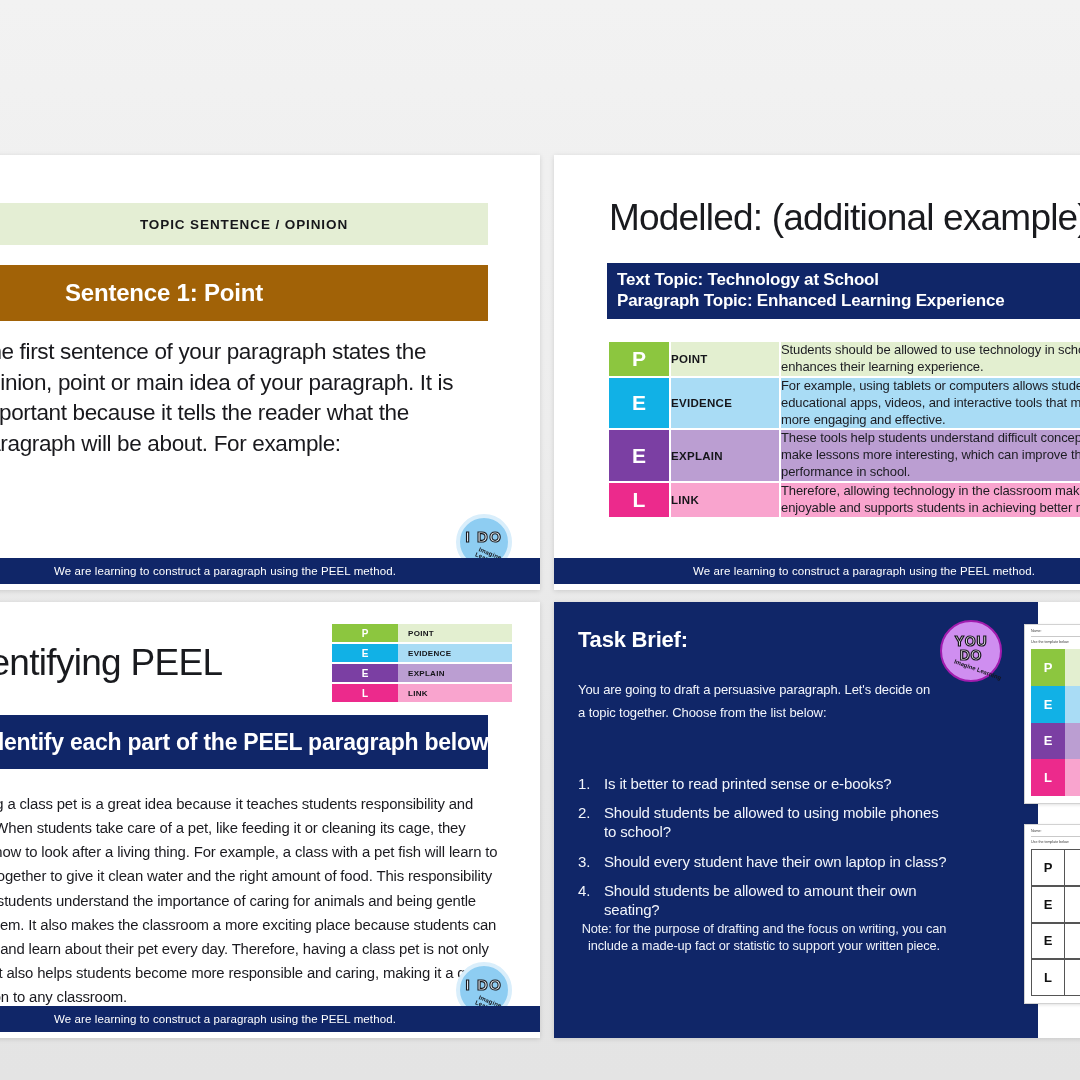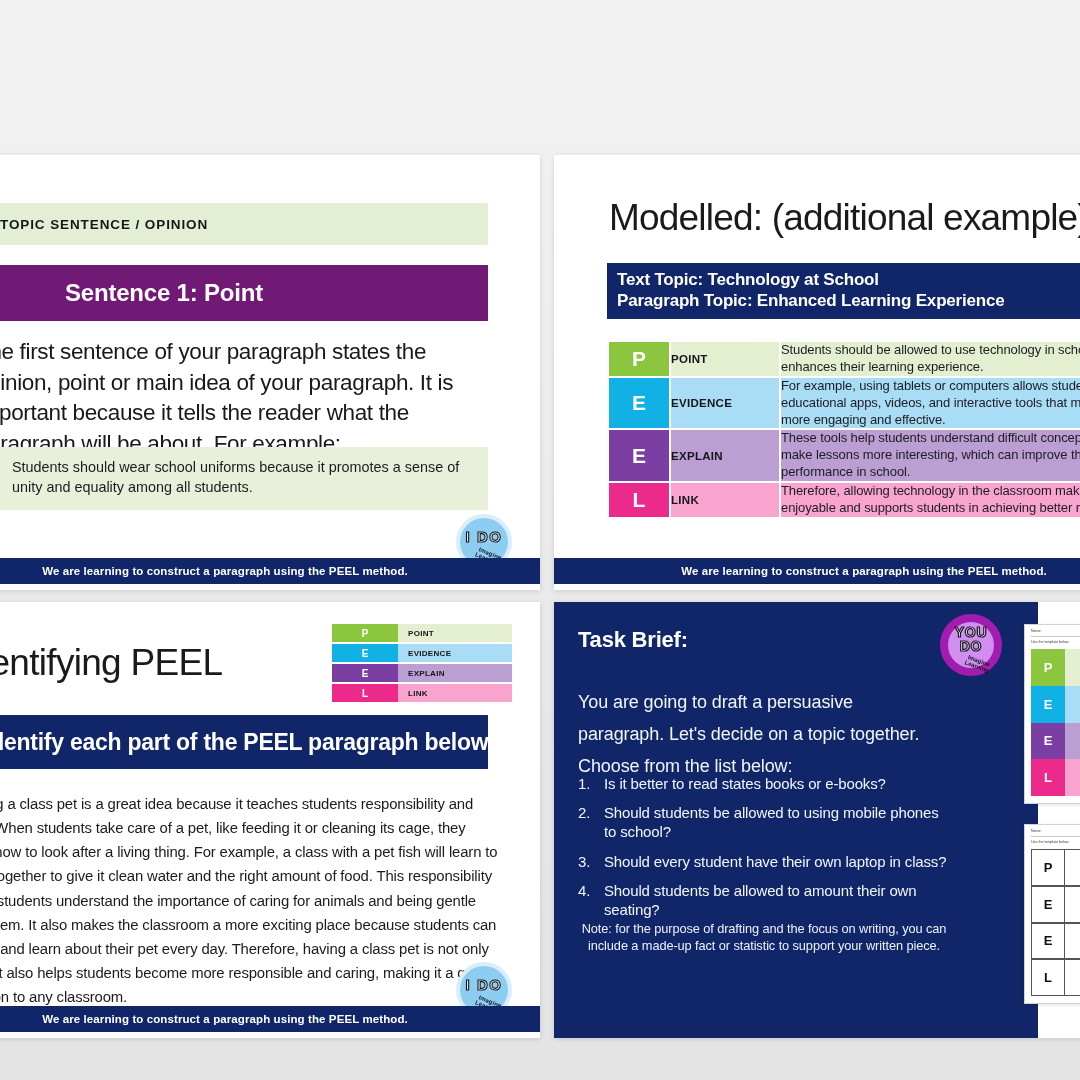--- a/index.html
+++ b/index.html
@@ -29,35 +29,35 @@
   
   #slide-br { left: 554px; top: 602px; width: 620px; height: 436px; }
 
   
   .footer-bar {
     position: absolute; left: 0; right: 0; bottom: 6px;
     height: 26px; background: #102668;
     display: flex; align-items: center; justify-content: center;
   }
   .footer-bar span {
-    color: #ffffff; font-size: 11.5px; font-weight: bold;
+    color: #ffffff; font-size: 11.5px; font-weight: normal;
     letter-spacing: 0.1px; white-space: nowrap;
   }
 
   
   .tl-topic {
     position: absolute; left: 90px; top: 48px; width: 488px; height: 42px;
-    background: #e4eed4; display: flex; align-items: center; 
+    background: #e4eed4; display: flex; align-items: center; justify-content: center;
   }
   .tl-topic span {
     font-size: 13.5px; font-weight: bold; letter-spacing: 0.9px; color: #17171b;
   }
   .tl-banner {
     position: absolute; left: 90px; top: 110px; width: 488px; height: 56px;
-    background: #701a75; display: flex; align-items: center;
+    background: #a16207; display: flex; align-items: center;
   }
   .tl-banner span {
     color: #fff; font-size: 24px; font-weight: bold; padding-left: 65px;
     letter-spacing: -0.2px;
   }
   .tl-body {
     position: absolute; left: 66px; top: 182px; width: 514px;
     font-size: 22.5px; line-height: 1.36; color: #19191d;
     letter-spacing: -0.35px;
   }
@@ -85,22 +85,22 @@
     -webkit-text-stroke: 1.1px #17171b;
     line-height: 1;
   }
   .badge-ido .b-l2 {
     font-size: 6px; font-weight: bold; color: #15151a;
     transform: rotate(22deg) translate(7px,4px);
     letter-spacing: 0.2px;
   }
   .badge-youdo {
     width: 62px; height: 62px; background: #cf8ef0;
-    border: 8px solid #a21caf;
-    right: 36px; top: 12px;
+    border: 2px solid #a21caf;
+    right: 36px; top: 18px;
   }
   .badge-youdo .b-l1, .badge-youdo .b-l2 {
     font-size: 14px; font-weight: bold; color: #fbf4ff;
     -webkit-text-stroke: 1.2px #17171b;
     line-height: 1.02; letter-spacing: 0.8px;
   }
   .badge-youdo .b-l3 {
     font-size: 6px; font-weight: bold; color: #15151a;
     transform: rotate(20deg) translate(8px,2px);
   }
@@ -187,22 +187,22 @@
   
   .br-panel {
     position: absolute; left: 0; top: 0; width: 484px; height: 100%;
     background: #102668;
   }
   .br-h {
     position: absolute; left: 24px; top: 25px;
     color: #ffffff; font-size: 22px; font-weight: bold; letter-spacing: -0.2px;
   }
   .br-intro {
-    position: absolute; left: 24px; top: 84px; width: 362px;
-    color: #f2f5fb; font-size: 18px; line-height: 1.78; letter-spacing: -0.1px;
+    position: absolute; left: 24px; top: 76px; width: 362px;
+    color: #f2f5fb; font-size: 13px; line-height: 1.78; letter-spacing: -0.1px;
   }
   .br-list {
     position: absolute; left: 24px; top: 172px; width: 370px;
     color: #f2f5fb; font-size: 15px; line-height: 1.28;
     list-style: none;
   }
   .br-list li {
     display: flex; margin-bottom: 10px; letter-spacing: -0.15px;
   }
   .br-list .num { width: 26px; flex: none; }
@@ -247,21 +247,20 @@
 <body>
 
 <div class="slide" id="slide-tl">
   <div class="tl-topic">
     <span>TOPIC SENTENCE / OPINION</span>
   </div>
   <div class="tl-banner">
     <span>Sentence 1: Point</span>
   </div>
   <div class="tl-body">The first sentence of your paragraph states the opinion, point or main idea of your paragraph. It is important because it tells the reader what the paragraph will be about. For example:</div>
-  <div class="tl-example">Students should wear school uniforms because it promotes a sense of unity and equality among all students.</div>
 
   <div class="badge badge-ido">
     <div class="b-l1">I DO</div>
     <div class="b-l2">Imagine Learning</div>
   </div>
 
   <div class="footer-bar">
     <span>We are learning to construct a paragraph using the PEEL method.</span>
   </div>
 </div>
@@ -350,21 +349,21 @@
       <div class="b-l1">YOU</div>
       <div class="b-l2">DO</div>
       <div class="b-l3">Imagine Learning</div>
     </div>
 
     <div class="br-intro">You are going to draft a persuasive paragraph. Let's decide on a topic together. Choose from the list below:</div>
 
     <ol class="br-list">
       <li>
         <span class="num">1.</span>
-        <span>Is it better to read states books or e-books?</span>
+        <span>Is it better to read printed sense or e-books?</span>
       </li>
       <li>
         <span class="num">2.</span>
         <span>Should students be allowed to using mobile phones to school?</span>
       </li>
       <li>
         <span class="num">3.</span>
         <span>Should every student have their own laptop in class?</span>
       </li>
       <li>

